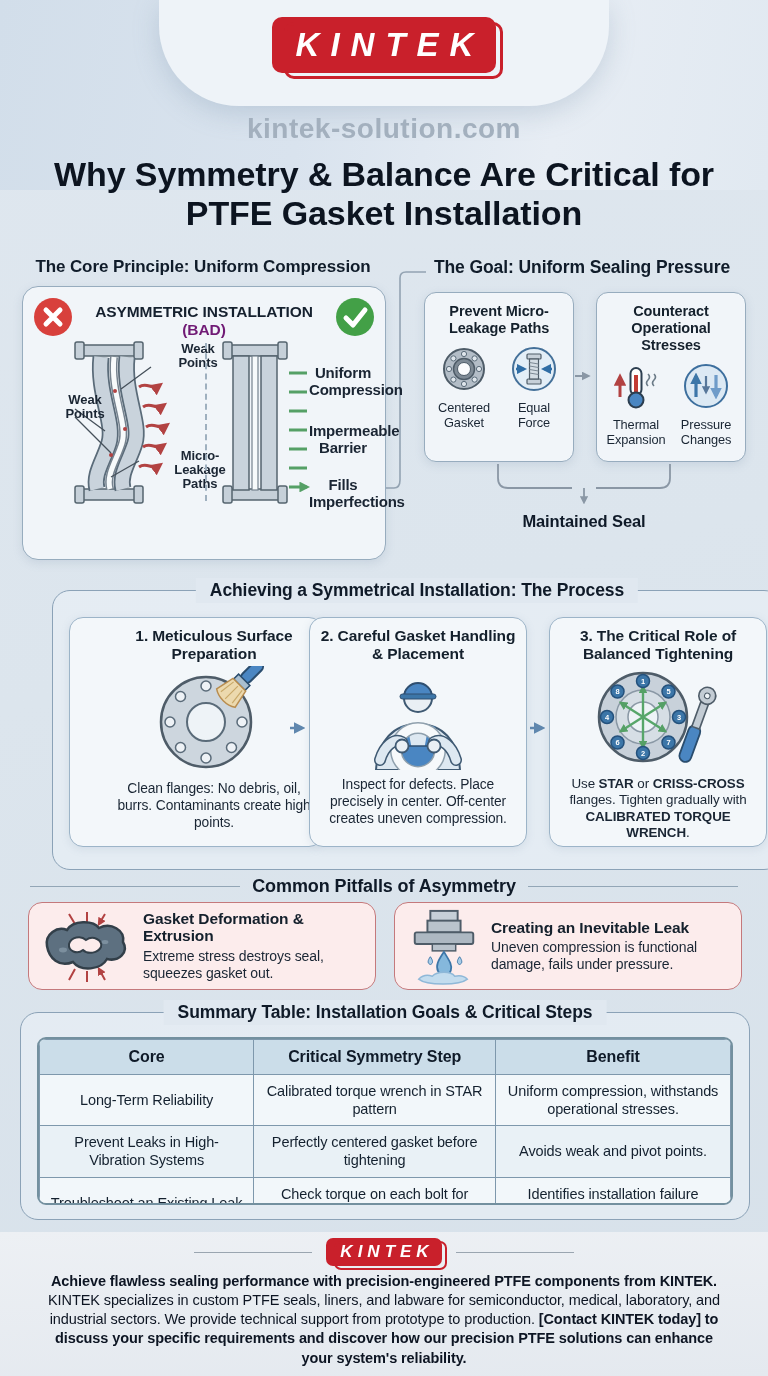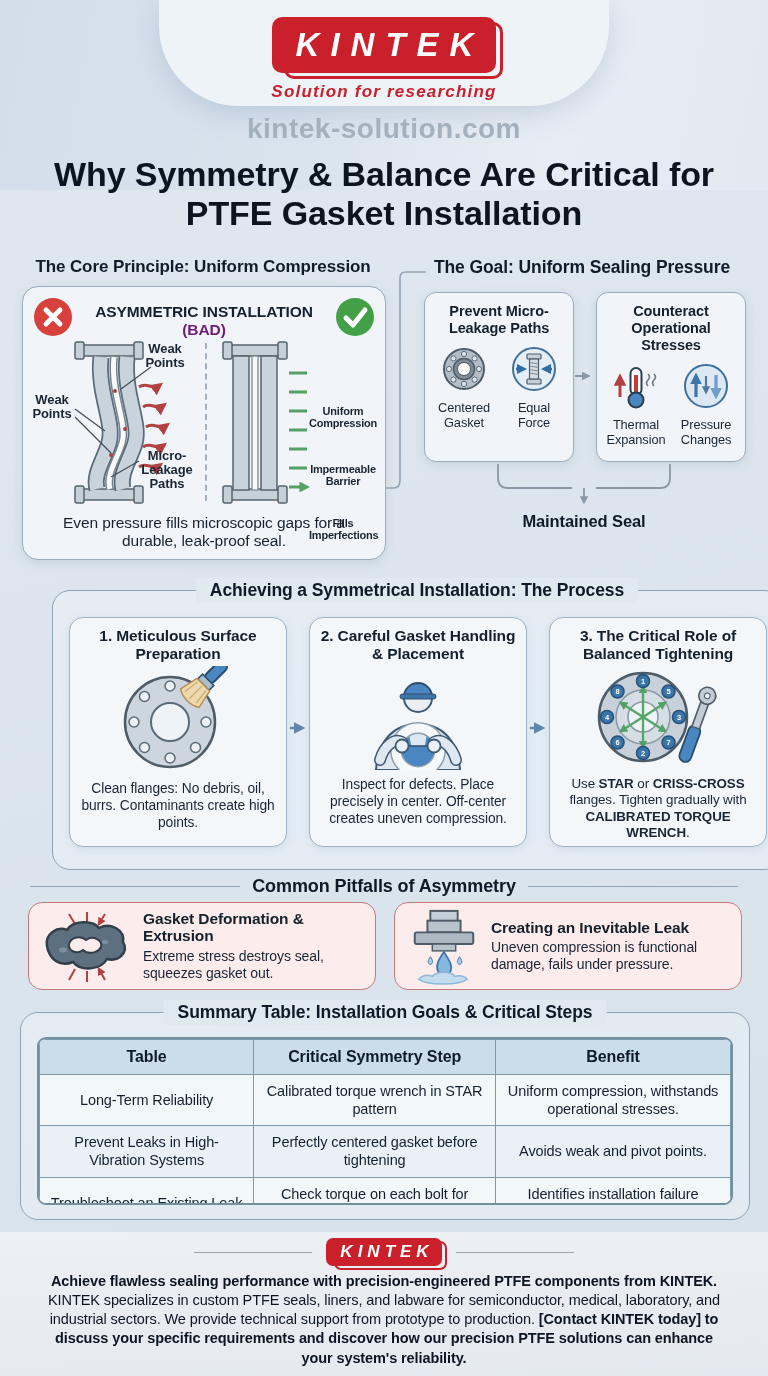--- a/index.html
+++ b/index.html
@@ -49,22 +49,22 @@
             border-radius:14px;display:flex;align-items:center;padding:4px 10px;box-sizing:border-box;}
   .pit-text{margin-left:8px;}
   .pit-title{font-size:15.5px;font-weight:800;color:#14202c;line-height:1.15;}
   .pit-desc{font-size:14px;line-height:1.22;margin-top:3px;color:#1a2634;}
   .tbl-wrap{position:absolute;left:16px;right:16px;top:24px;bottom:14px;border:2px solid #73909f;
             border-radius:9px;overflow:hidden;background:#f2f7fa;}
   table{width:100%;height:100%;border-collapse:collapse;table-layout:fixed;}
   th{background:#cbdde9;font-size:16px;font-weight:800;color:#0f1a28;padding:8px 6px;border:1px solid #7e98ac;}
   td{font-size:14.5px;text-align:center;padding:7px 10px;border:1px solid #7e98ac;line-height:1.25;background:#f2f7fa;color:#14212f;}
   tr.alt td{background:#e9f1f6;}
-  .diag-lbl{position:absolute;font-size:13px;font-weight:700;line-height:1.08;text-align:center;color:#1a2533;}
-  .diag-lbl2{position:absolute;font-size:11px;font-weight:700;line-height:1.12;text-align:center;color:#1a2533;letter-spacing:-.2px;margin-top:40px;}
+  .diag-lbl{position:absolute;font-size:13px;font-weight:700;line-height:1.08;text-align:center;color:#1a2533;padding-left:33px;}
+  .diag-lbl2{position:absolute;font-size:15px;font-weight:700;line-height:1.12;text-align:center;color:#1a2533;letter-spacing:-.2px;}
   .caption{position:absolute;left:16px;right:16px;bottom:8px;text-align:center;font-size:15.5px;line-height:1.2;color:#17222f;}
   .divider-dash{position:absolute;border-left:2px dashed #9fb0bf;width:0;}
   .footer-text{position:absolute;left:44px;right:44px;top:1272px;text-align:center;
                font-size:14.5px;line-height:1.32;color:#0d1523;}
   .fdiv{position:absolute;left:0;right:0;top:1238px;display:flex;align-items:center;justify-content:center;gap:14px;}
   .fdiv .ln{width:118px;border-top:1.5px solid #9aa5b0;height:0;}
 </style>
 </head>
 <body>
 
@@ -97,21 +97,20 @@
   </defs>
 </svg>
 
 <div class="page">
   <div class="header-deco"></div>
   <div class="logo-panel"></div>
   <div class="footer-band"></div>
 
   <div class="abs" style="top:17px;left:0;right:0;text-align:center;">
     <span class="klogo klogo-big"><span>KINTEK</span></span>
-    <div class="tagline" style="margin-top:9px;">Solution for researching</div>
   </div>
   <div class="site abs" style="top:113px;left:0;right:0;">kintek-solution.com</div>
   <div class="main-title abs" style="top:155px;left:34px;right:34px;">Why Symmetry &amp; Balance Are Critical for PTFE Gasket Installation</div>
 
   <div class="sec-h abs" style="top:257px;left:22px;width:362px;">The Core Principle: Uniform Compression</div>
   <div class="sec-h abs" style="top:257px;left:412px;width:340px;font-size:17.5px;">The Goal: Uniform Sealing Pressure</div>
 
   <svg class="abs" style="left:382px;top:260px;" width="46" height="240">
     <path d="M2,228 H12 Q18,228 18,220 V18 Q18,12 24,12 H44" stroke="#93a3b2" stroke-width="1.6" fill="none"></path>
   </svg>
@@ -172,21 +171,20 @@
         <rect x="20" y="19" width="16" height="134" fill="#c9d3dc" stroke="#55646f" stroke-width="1.5"></rect>
         <rect x="48" y="19" width="16" height="134" fill="#c9d3dc" stroke="#55646f" stroke-width="1.5"></rect>
         <rect x="39" y="19" width="6" height="134" fill="#f7fafb" stroke="#75828e" stroke-width="1.2"></rect>
         <path d="M76,36 H94 M76,55 H94 M76,74 H94 M76,93 H94 M76,112 H94 M76,131 H94 M76,150 H94" stroke="#55a066" stroke-width="3" marker-end="url(#mgreen)" fill="none"></path>
       </svg>
       <div class="diag-lbl2" style="left:96px;top:28px;width:68px;">Uniform Compression</div>
       <div class="diag-lbl2" style="left:96px;top:86px;width:68px;">Impermeable Barrier</div>
       <div class="diag-lbl2" style="left:96px;top:140px;width:68px;">Fills Imperfections</div>
     </div>
 
-    <div class="caption">Even pressure fills microscopic gaps for a durable, leak-proof seal.</div>
   </div>
 
   <div class="card goal-card" style="left:424px;top:292px;width:148px;height:168px;">
     <div class="goal-title">Prevent Micro-Leakage Paths</div>
     <div class="goal-items">
       <div class="goal-item">
         <svg width="46" height="46" viewBox="0 0 46 46">
           <circle cx="23" cy="23" r="20" fill="#b3bdc7" stroke="#4e5c68" stroke-width="2"></circle>
           <circle cx="23" cy="8" r="2.6" fill="#dfe6ec" stroke="#5a6b79"></circle>
             <circle cx="33.6" cy="12.4" r="2.6" fill="#dfe6ec" stroke="#5a6b79"></circle>
@@ -247,21 +245,21 @@
 
   <svg class="abs" style="left:424px;top:464px;" width="320" height="44">
     <path d="M74,0 V14 Q74,24 84,24 H148 M246,0 V14 Q246,24 236,24 H172" stroke="#8a97a5" stroke-width="1.8" fill="none"></path>
     <path d="M160,24 V38" stroke="#8a97a5" stroke-width="1.8" marker-end="url(#mgray)"></path>
   </svg>
   <div class="abs" style="left:424px;top:512px;width:320px;text-align:center;font-size:16.5px;font-weight:800;color:#0f1a28;">Maintained Seal</div>
 
   <div class="panel" style="left:20px;top:590px;width:728px;height:278px;margin-left:32px;">
     <div class="legend">Achieving a Symmetrical Installation: The Process</div>
 
-    <div class="step-card" style="left:16px;top:26px;">
+    <div class="step-card" style="left:16px;top:26px;padding-left:36px;">
       <div class="step-title">1. Meticulous Surface Preparation</div>
       <svg width="120" height="108" viewBox="0 0 120 108" style="margin-top:2px;">
         <circle cx="52" cy="56" r="45" fill="#cdd6de" stroke="#4e5c68" stroke-width="2.5"></circle>
         <circle cx="52" cy="20" r="5" fill="#eef2f6" stroke="#5a6b79" stroke-width="1.5"></circle>
           <circle cx="77.5" cy="30.5" r="5" fill="#eef2f6" stroke="#5a6b79" stroke-width="1.5"></circle>
         <circle cx="88" cy="56" r="5" fill="#eef2f6" stroke="#5a6b79" stroke-width="1.5"></circle>
           <circle cx="77.5" cy="81.5" r="5" fill="#eef2f6" stroke="#5a6b79" stroke-width="1.5"></circle>
         <circle cx="52" cy="92" r="5" fill="#eef2f6" stroke="#5a6b79" stroke-width="1.5"></circle>
           <circle cx="26.5" cy="81.5" r="5" fill="#eef2f6" stroke="#5a6b79" stroke-width="1.5"></circle>
         <circle cx="16" cy="56" r="5" fill="#eef2f6" stroke="#5a6b79" stroke-width="1.5"></circle>
@@ -384,21 +382,21 @@
     <div class="legend">Summary Table: Installation Goals &amp; Critical Steps</div>
     <div class="tbl-wrap">
       <table>
         <colgroup>
             <col style="width:31%">
             <col style="width:35%">
             <col style="width:34%">
           </colgroup>
         <thead>
           <tr>
-            <th>Table</th>
+            <th>Core</th>
             <th>Critical Symmetry Step</th>
             <th>Benefit</th>
           </tr>
         </thead>
         <tbody>
           <tr>
             <td>Long-Term Reliability</td>
             <td>Calibrated torque wrench in STAR pattern</td>
             <td>Uniform compression, withstands operational stresses.</td>
           </tr>

